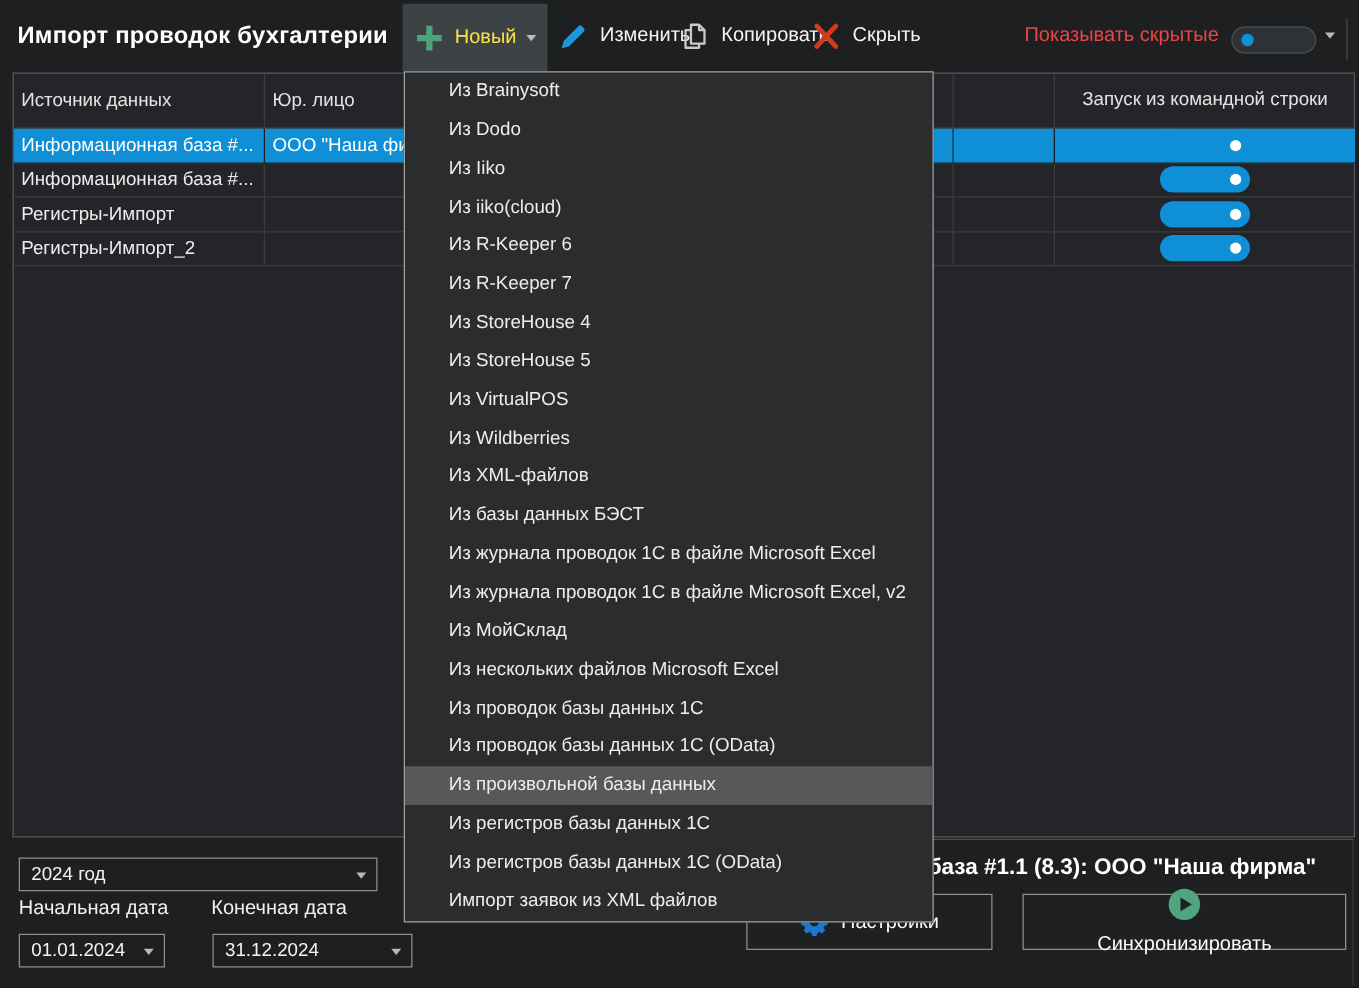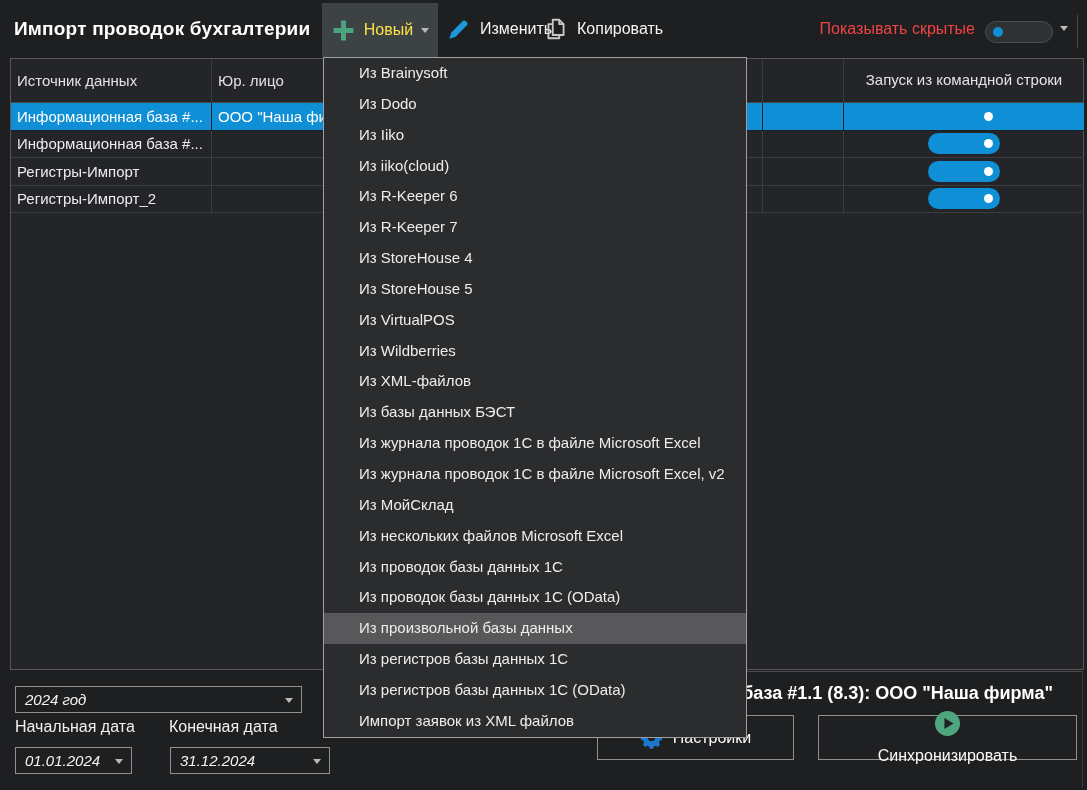--- a/index.html
+++ b/index.html
@@ -48,21 +48,21 @@
 
   
   .menu { position:absolute; left:323px; top:57px; width:424px; height:681px;
     background:#2b2c2e; border:1px solid #a0a0a0; z-index:40; }
   .menu-item { height:30.85px; line-height:30.85px; padding-left:35px; font-size:15px;
     color:#ededed; white-space:nowrap; overflow:hidden; cursor:default; }
   .menu-item.hl { background:#58585a; }
 
   
   .combo { position:absolute; height:27px; border:1px solid #8f8f8f; background:transparent;
-    display:flex; align-items:center; font-size:15px; color:#f2f2f2; padding-left:9px;font-style:italic; }
+    display:flex; align-items:center; font-size:15px; color:#f2f2f2; padding-left:9px; }
   .combo .caret { position:absolute; right:8px; top:11px; }
   .combo-year { left:15px; top:686px; width:287px; }
   .combo-start { left:15px; top:747px; width:117px; }
   .combo-end { left:170px; top:747px; width:160px; }
   .date-label { position:absolute; top:718px; font-size:16px; color:#f0f0f0; }
   .lbl-start { left:15px; } .lbl-end { left:169px; }
 
   
   .groupbox { position:absolute; left:608px; top:671px; width:475px; height:117px;
     border-top:1px solid #4c4c4c; border-right:1px solid #3a3a3a; z-index:5; }
@@ -107,20 +107,28 @@
       <span class="icon">
         <svg width="26" height="26" viewBox="0 0 24 24" fill="none" stroke="#c9c9c9" stroke-width="1.7" stroke-linejoin="round">
           <path d="M9 3.5h6l4 4v10H9z"></path>
             <path d="M15 3.5v4h4"></path>
             <path d="M9 7.5H5v13h10v-3.5"></path>
         </svg>
       </span>
       <span class="lbl">Копировать</span>
     </div>
 
+    <div class="tool-item" style="left:648px;">
+      <span class="icon">
+        <svg width="26" height="26" viewBox="0 0 24 24">
+            <path stroke="#d63a1a" stroke-width="3.6" stroke-linecap="round" d="M5 4.5l14 15M19 4.5l-14 15"></path>
+          </svg>
+      </span>
+      <span class="lbl">Скрыть</span>
+    </div>
 
     <div class="show-hidden-label">Показывать скрытые</div>
     <div class="toggle-toolbar">
       <span class="dot"></span>
     </div>
     <span class="caret toolbar-caret"></span>
     <div class="toolbar-sep"></div>
   </div>
 
   <div class="table">

